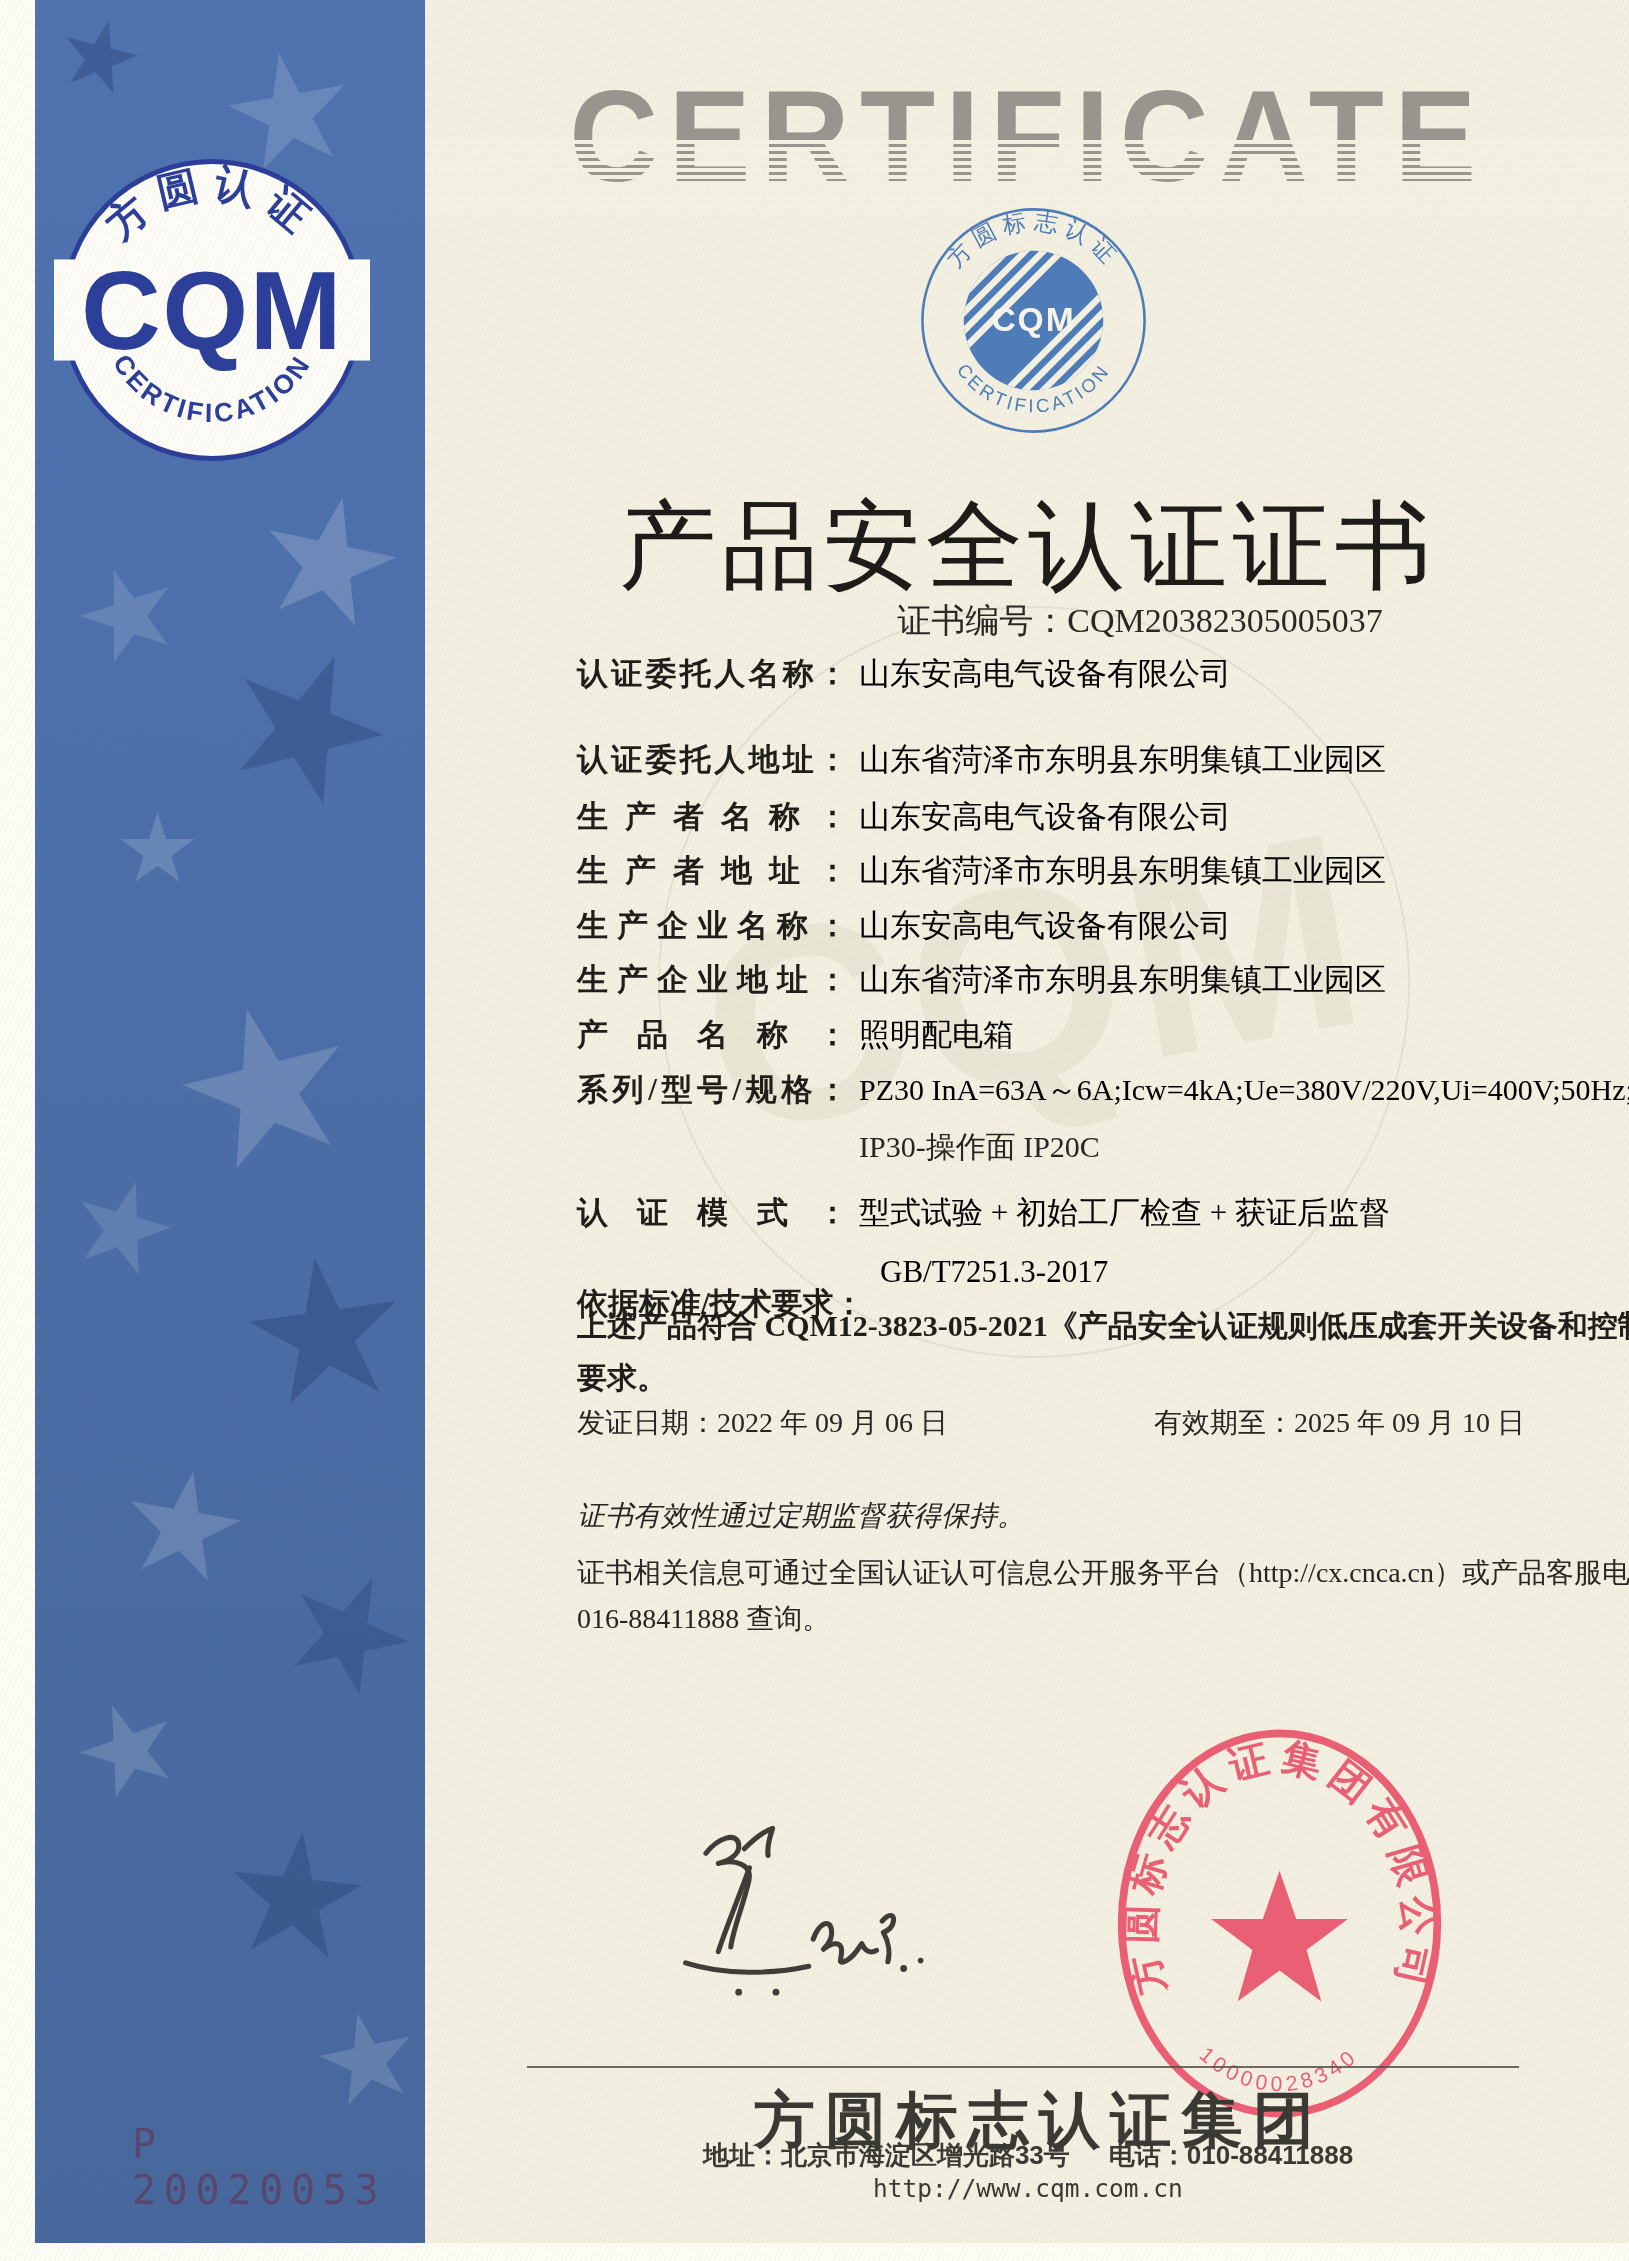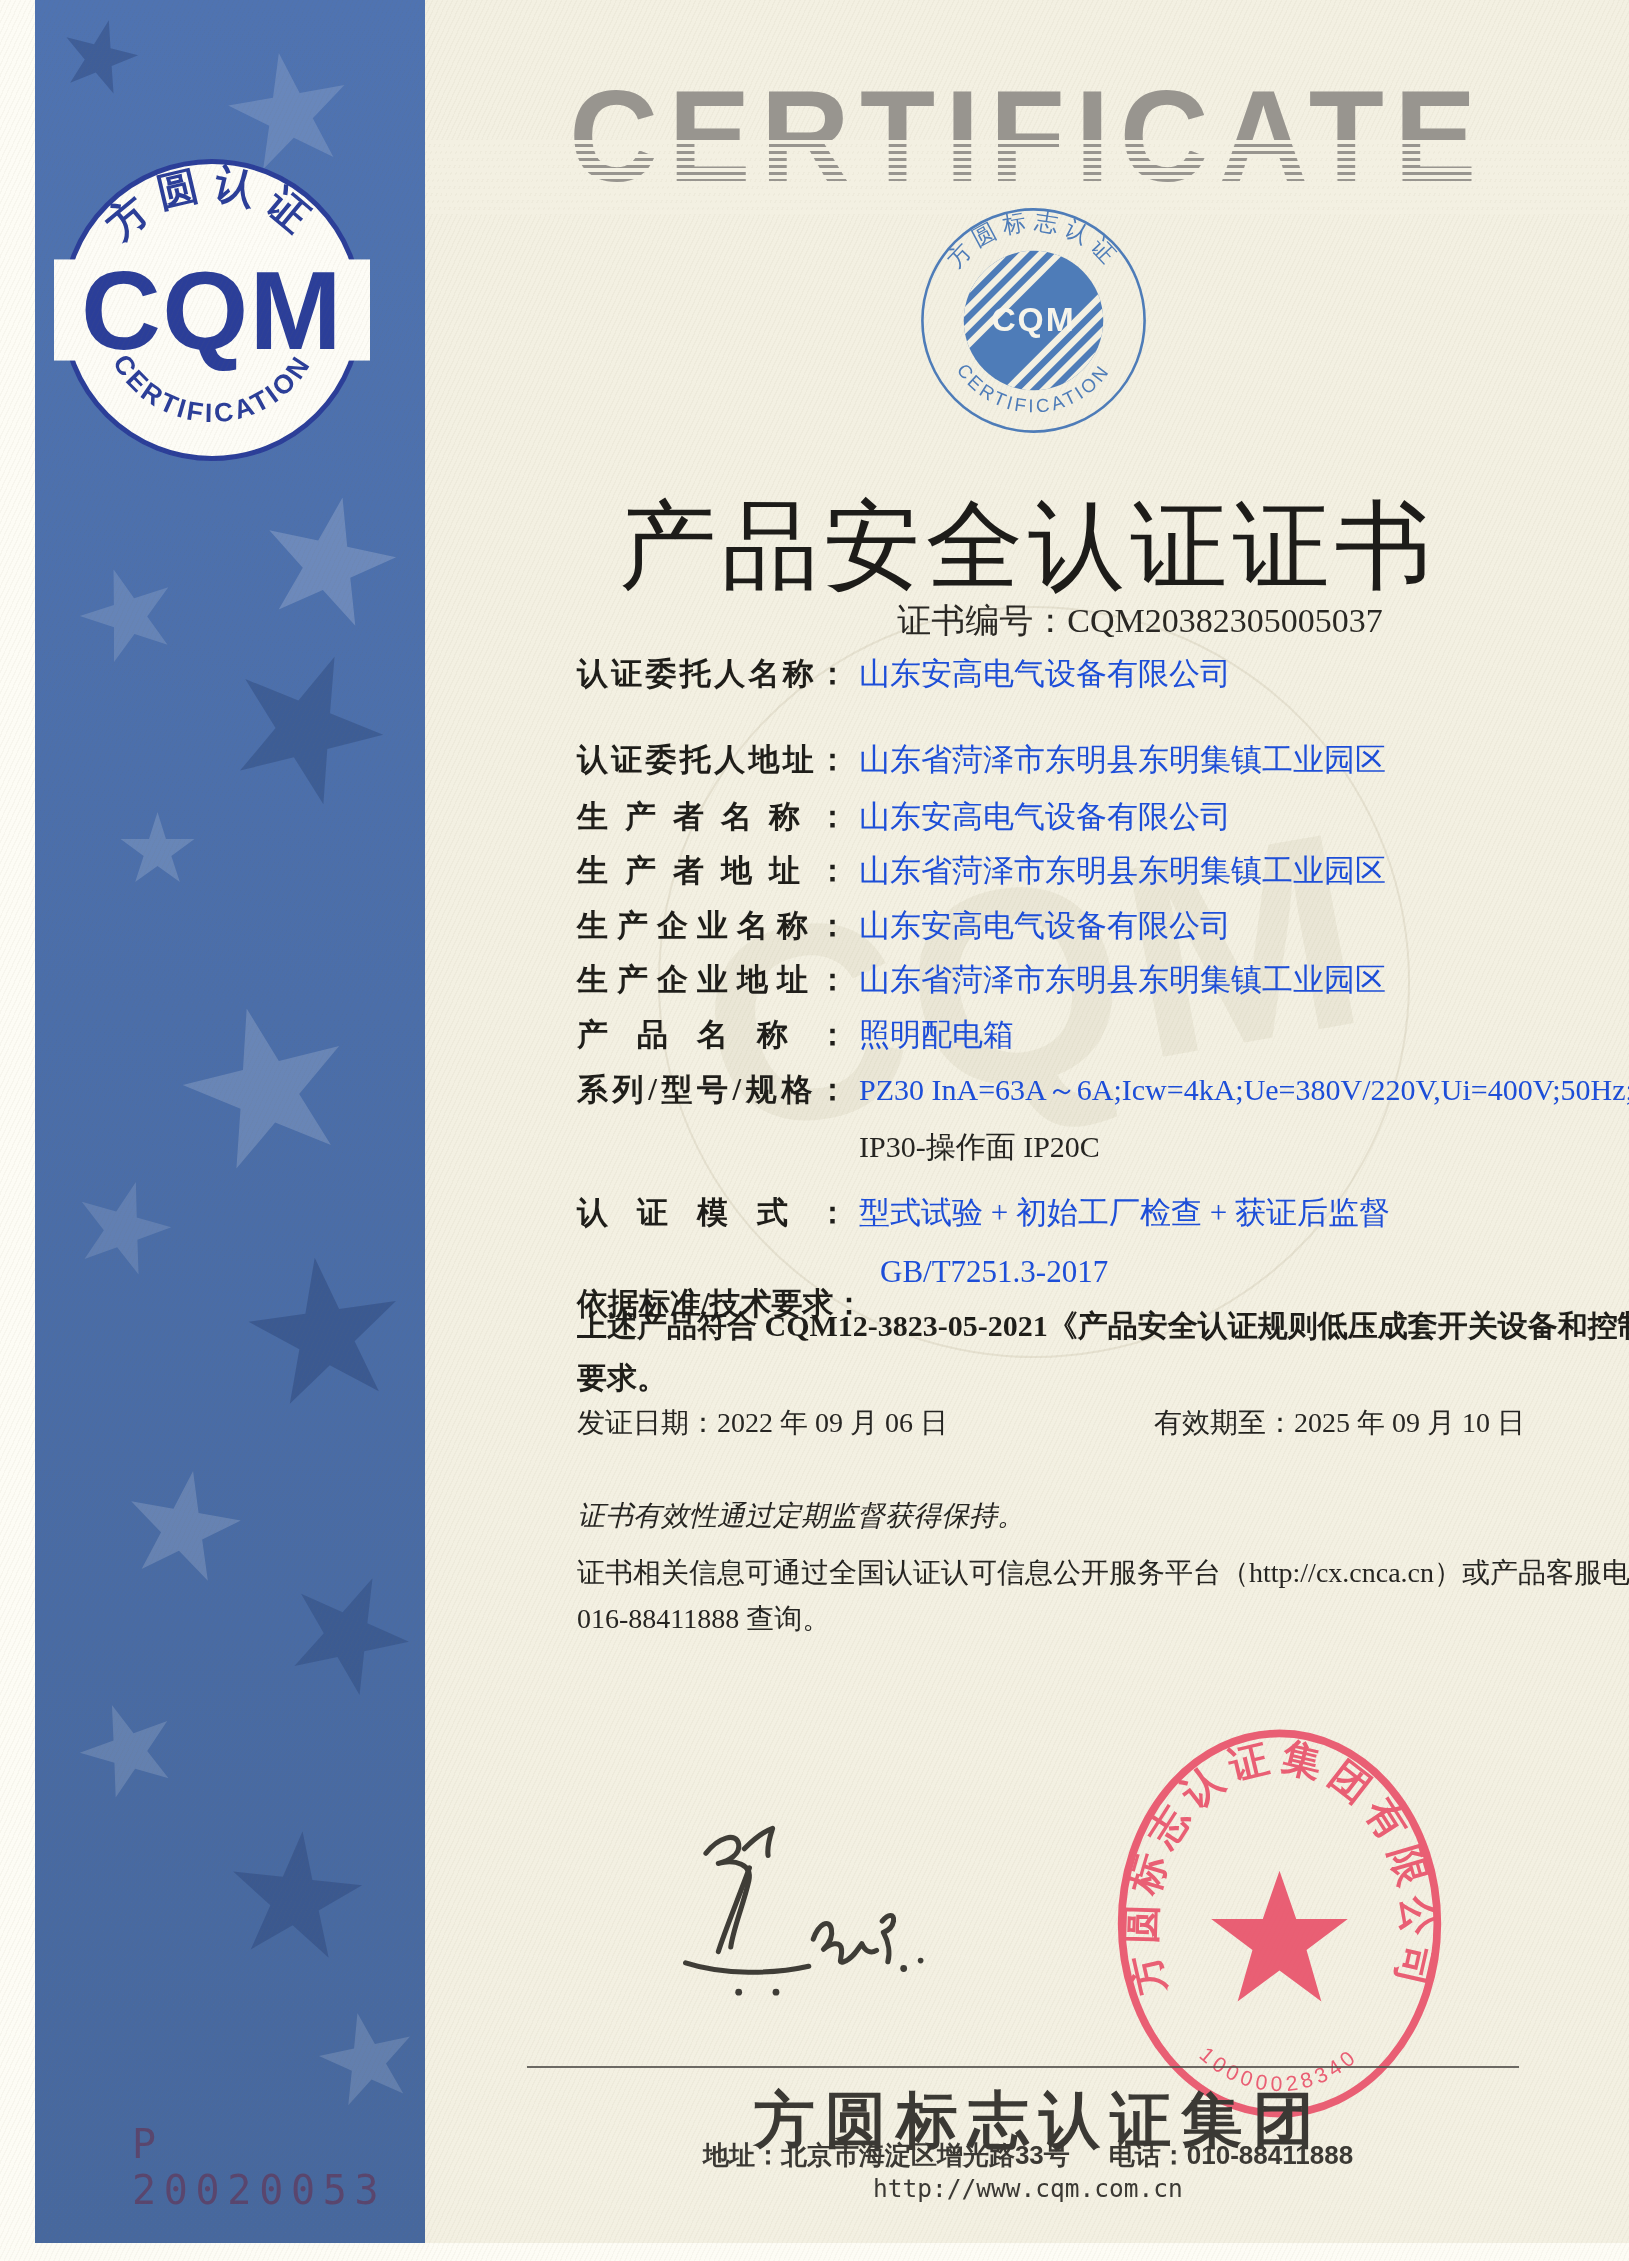--- a/index.html
+++ b/index.html
@@ -27,21 +27,21 @@
   .heading-stripes{position:absolute;left:426px;top:137px;width:1204px;height:77px;pointer-events:none;
            background:repeating-linear-gradient(to bottom,rgba(243,240,226,0) 0 3.2px,#f3f0e2 3.2px 7px);}
   
   .title{position:absolute;left:426px;top:482px;width:1204px;text-align:center;
          font-size:97px;font-weight:normal;letter-spacing:5.2px;color:#1d1c19;}
   .cert-no{position:absolute;left:426px;top:598px;width:1428px;text-align:center;font-size:34px;color:#2a2824;}
   
   .row{position:absolute;left:577px;width:1032px;font-size:31px;line-height:40px;}
   .lbl{display:inline-block;width:271px;text-align:justify;text-align-last:justify;font-weight:bold;color:#1f1e1a;}
   .lbl.wide{width:auto;text-align:left;text-align-last:auto;margin-top:32px;}
-  .val{position:absolute;left:282px;top:0;white-space:nowrap;color:#1d4ed8;}
+  .val{position:absolute;left:282px;top:0;white-space:nowrap;color:#000000;}
   .val.shift{left:303px;}
   .cont{position:absolute;left:859px;font-size:30px;white-space:nowrap;color:#262522;}
   .para{position:absolute;left:577px;width:1038px;font-size:30px;font-weight:bold;color:#1f1e1a;white-space:nowrap;}
   .note{position:absolute;left:577px;font-size:28px;color:#262522;white-space:nowrap;}
   .note .at{position:absolute;white-space:nowrap;}
   
   .sep{position:absolute;left:527px;top:2066px;width:992px;height:1.9px;background:#53514c;opacity:.85;}
   .footer-org{position:absolute;left:426px;top:2080px;width:1204px;text-align:center;
               font-size:61px;font-weight:bold;letter-spacing:10.3px;color:#3b3934;padding-left:11px;}
   .footer-addr{position:absolute;left:426px;top:2138px;width:1204px;text-align:center;

